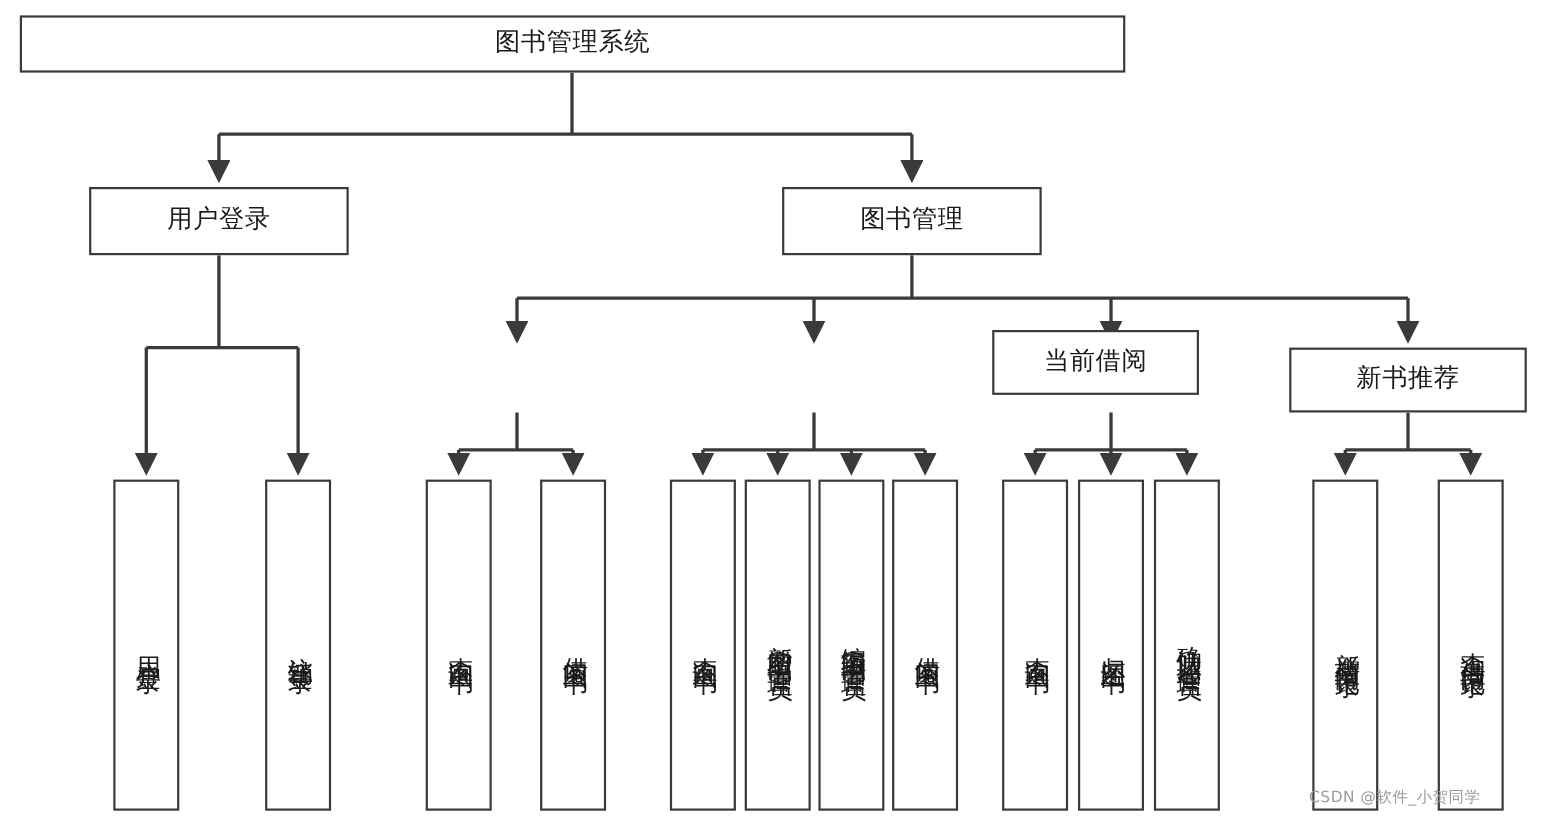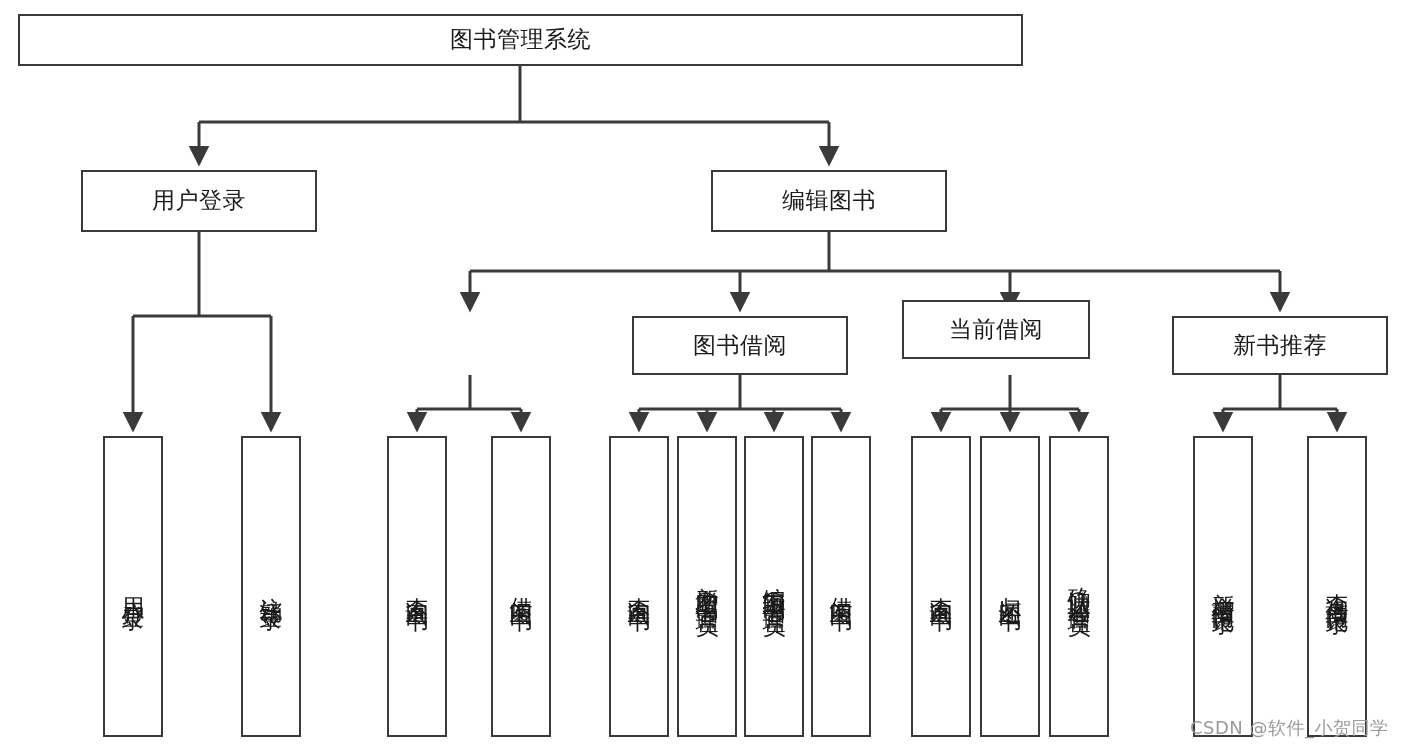--- a/index.html
+++ b/index.html
@@ -32,20 +32,21 @@
     display: flex;
     align-items: center;
     justify-content: center;
     color: #1a1a1a;
   }
   .node .label {
     display: block;
     text-align: center;
     line-height: 1.12;
     letter-spacing: 0.5px;
+    font-family: Liberation Mono, monospace;
   }
   .node.horiz .label {
     font-size: 23px;
   }
   .node.root .label {
     font-size: 23px;
   }
   .node.vert {
     align-items: center;
     justify-content: center;
@@ -53,21 +54,21 @@
   .node.vert .label {
     writing-mode: vertical-rl;
     text-orientation: upright;
     font-size: 23px;
     letter-spacing: 4px;
     line-height: 1;
     white-space: nowrap;
   }
   .watermark {
     position: absolute;
-    font-size: 18px;
+    font-size: 14px;
     color: #9a9a9a;
     white-space: nowrap;
     letter-spacing: 0.5px;
   }
 </style>
 </head>
 <body>
 
 <div id="canvas">
 
@@ -125,26 +126,23 @@
   </svg>
 
   <div class="node root horiz" style="left:18px; top:14px; width:1005px; height:52px;">
     <span class="label">图书管理系统</span>
   </div>
 
   <div class="node horiz" style="left:81px; top:170px; width:236px; height:62px;">
     <span class="label">用户登录</span>
   </div>
   <div class="node horiz" style="left:711px; top:170px; width:236px; height:62px;">
-    <span class="label">编辑图书</span>
+    <span class="label">图书管理</span>
   </div>
 
-  <div class="node horiz" style="left:632px; top:316px; width:216px; height:59px;">
-    <span class="label">图书借阅</span>
-  </div>
   <div class="node horiz" style="left:902px; top:300px; width:188px; height:59px;">
     <span class="label">当前借阅</span>
   </div>
   <div class="node horiz" style="left:1172px; top:316px; width:216px; height:59px;">
     <span class="label">新书推荐</span>
   </div>
 
   <div class="node vert" style="left:103px; top:436px; width:60px; height:301px;">
     <span class="label">用户登录</span>
   </div>

